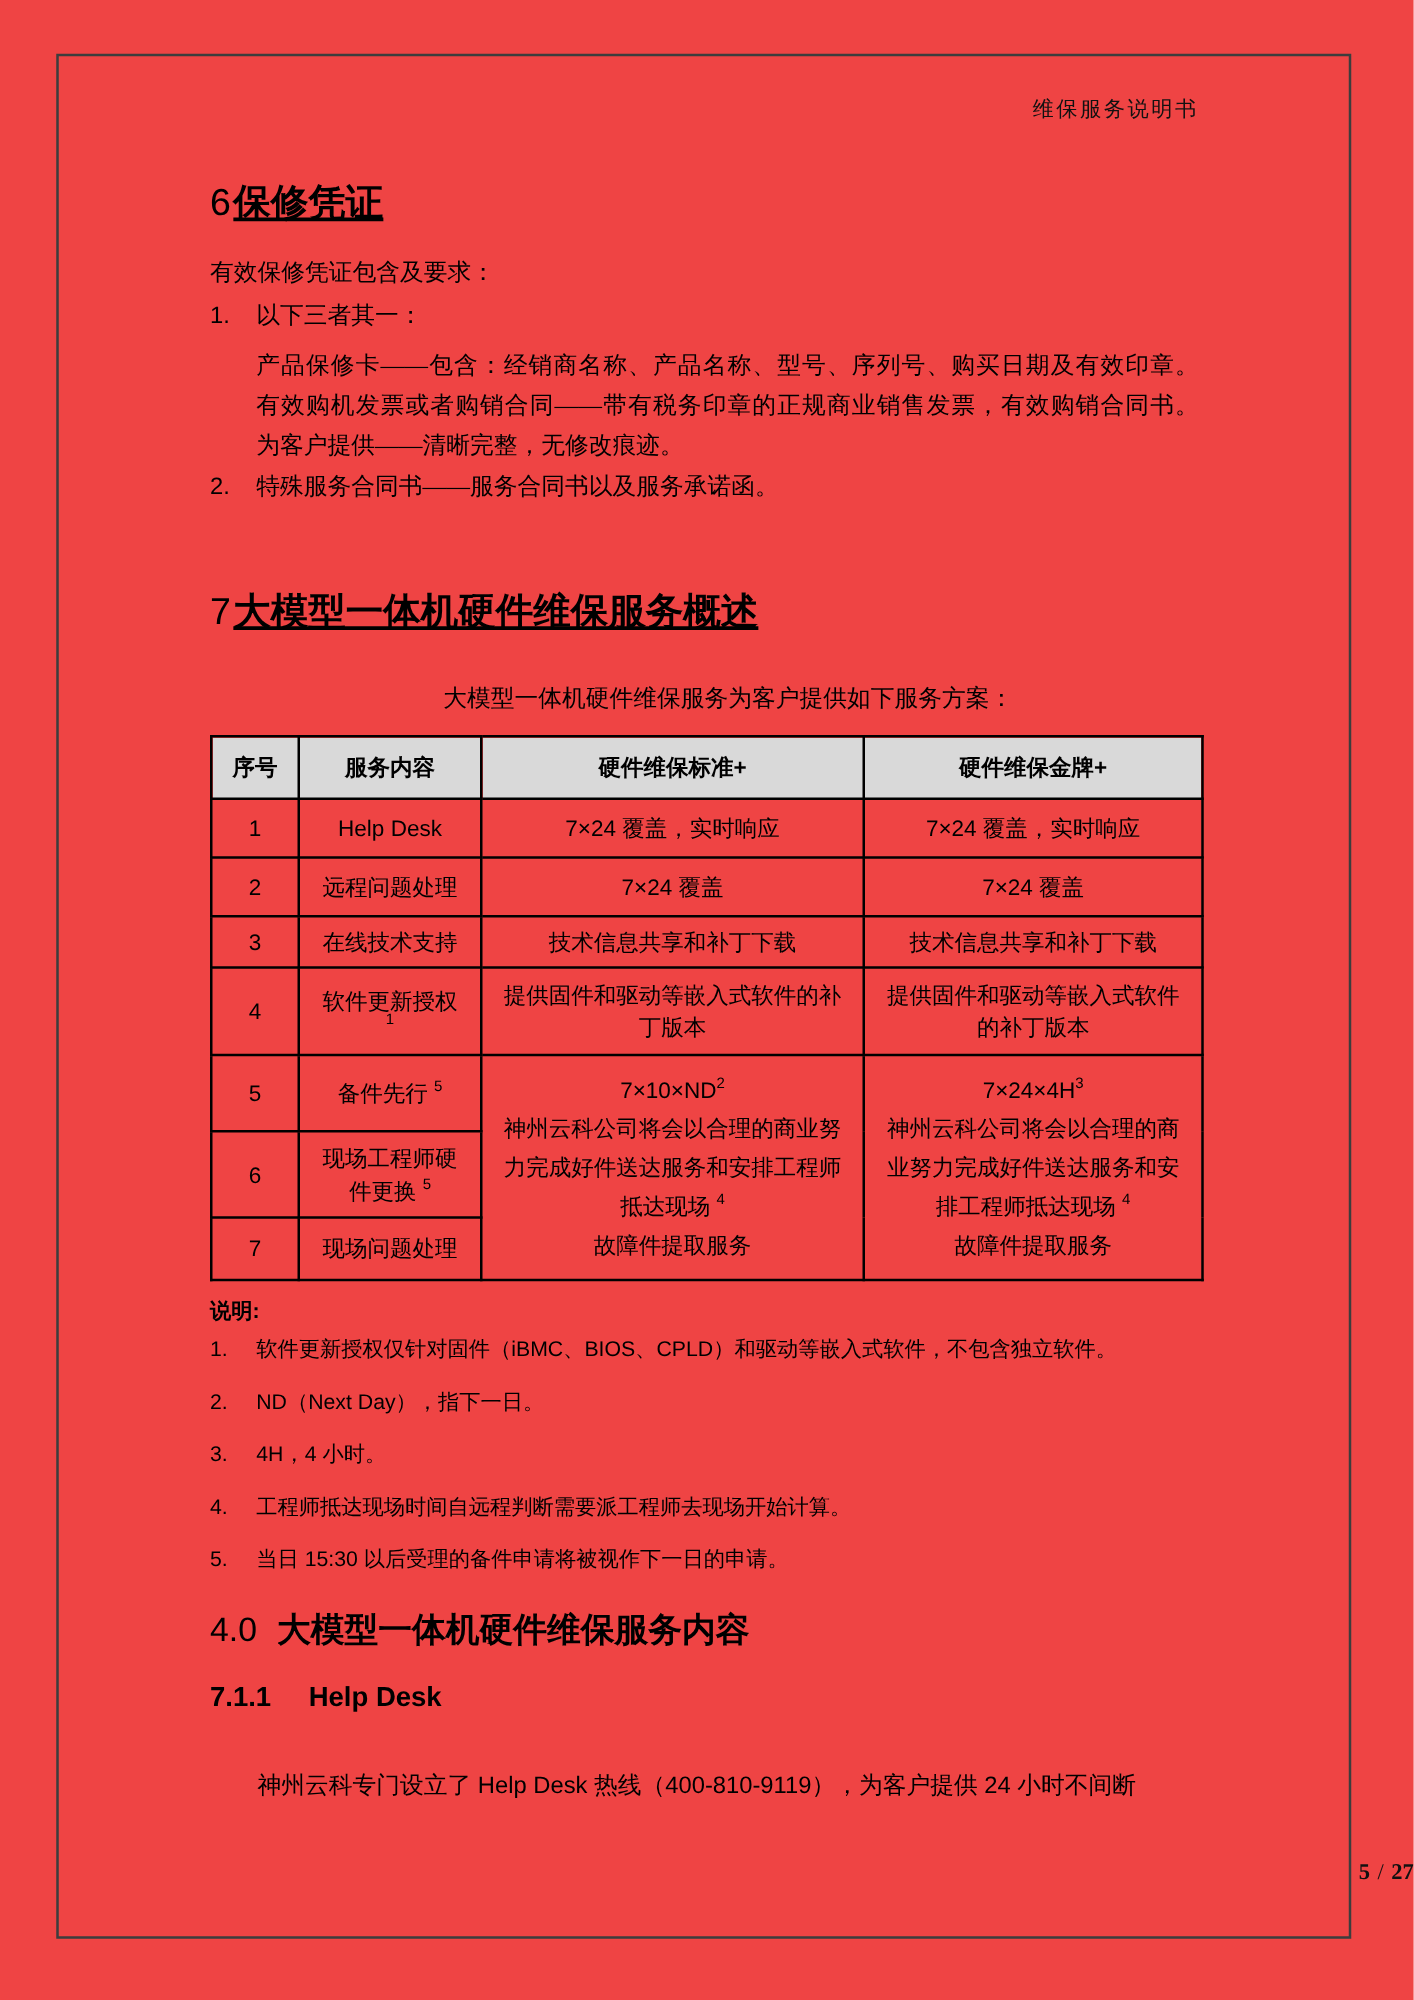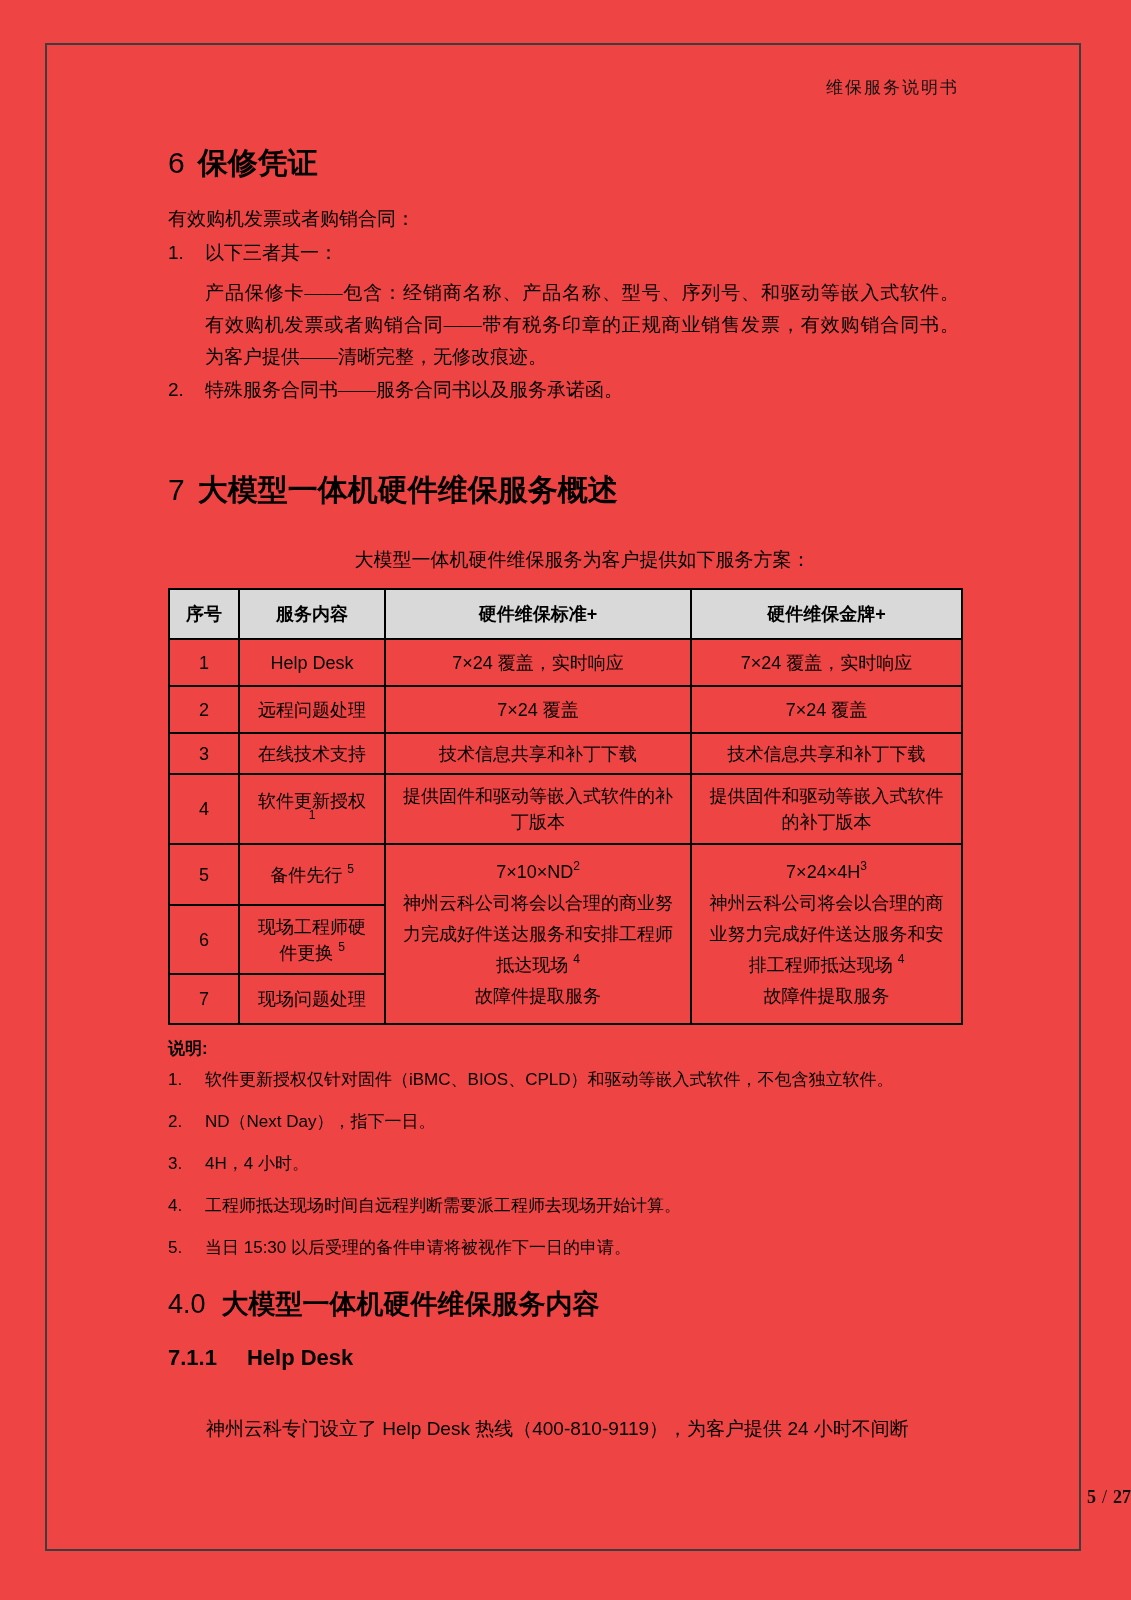--- a/index.html
+++ b/index.html
@@ -13,21 +13,21 @@
   }
   .content { position:absolute; left:168px; top:43px; width:791px; }
 
   .doc-header {
     margin-top:34px; text-align:right;
     font-family:"Liberation Serif", serif; font-size:17px; line-height:22px;
     letter-spacing:2px; color:#111;
   }
 
   .h1 { margin:0; font-size:30px; line-height:36px; font-weight:normal; }
-  .h1 .h-text { font-weight:bold; margin-left:13px; }
+  .h1 .h-text { font-weight:bold; margin-left:2px;text-decoration:underline; }
   .h1.s6 { margin-top:46px; }
   .h1.s7 { margin-top:68px; }
 
   .h2 { margin:26px 0 0 0; font-size:27px; line-height:34px; font-weight:normal; }
   .h2 .h-text { font-weight:bold; margin-left:16px; }
 
   .h3 { margin:24px 0 0 0; font-size:22px; line-height:26px; font-weight:bold; }
   .h3 .h-text { margin-left:30px; }
 
   .serif { font-family:"Liberation Serif", serif; }
@@ -89,29 +89,29 @@
   <div class="page-border"></div>
 
   <div class="content">
 
     <div class="doc-header">维保服务说明书</div>
 
     <div class="h1 s6">
       <span class="h-num">6</span><span class="h-text">保修凭证</span>
     </div>
 
-    <p class="s6-intro serif">有效购机发票或者购销合同：</p>
+    <p class="s6-intro serif">有效保修凭证包含及要求：</p>
 
     <div class="list-item li-1 serif">
       <span class="num">1.</span>
       <span>以下三者其一：</span>
     </div>
 
     <div class="sub-para serif">
-      <div class="just">产品保修卡——包含：经销商名称、产品名称、型号、序列号、和驱动等嵌入式软件。</div>
+      <div class="just">产品保修卡——包含：经销商名称、产品名称、型号、序列号、购买日期及有效印章。</div>
       <div class="just">有效购机发票或者购销合同——带有税务印章的正规商业销售发票，有效购销合同书。</div>
       <div>为客户提供——清晰完整，无修改痕迹。</div>
     </div>
 
     <div class="list-item li-2 serif">
       <span class="num">2.</span>
       <span>特殊服务合同书——服务合同书以及服务承诺函。</span>
     </div>
 
     <div class="h1 s7">

